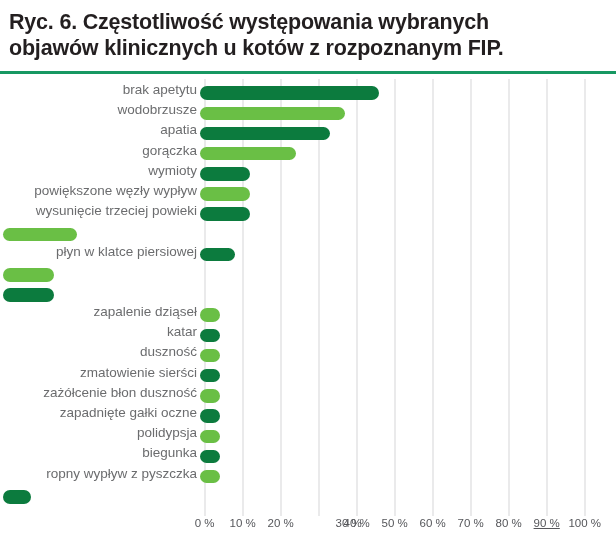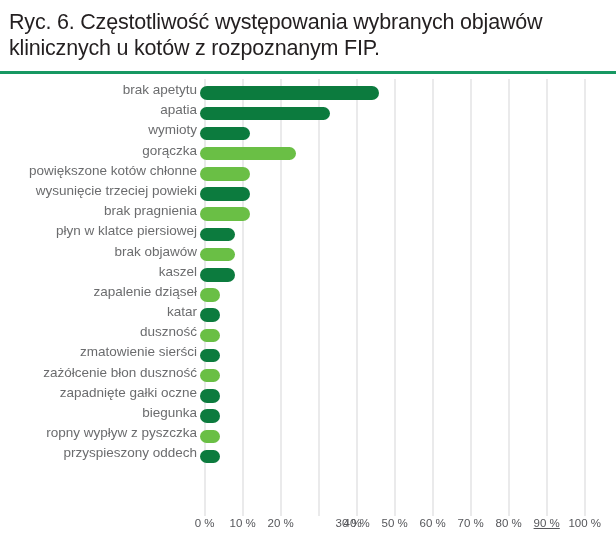--- a/index.html
+++ b/index.html
@@ -5,21 +5,21 @@
   :root{
     --title:#231f20; --divider:#179862; --bar-dark:#0c7b3e; --bar-light:#6abf45;
     --grid:#d6d6d7; --label:#6b6c6e; --tick:#55565a; --bg:#ffffff;
   }
   *{box-sizing:border-box; margin:0; padding:0;}
   html,body{width:616px; height:546px; background:var(--bg); overflow:hidden;
     font-family:"Liberation Sans","DejaVu Sans",sans-serif;}
   .figure{position:relative; width:616px; height:546px; background:var(--bg);}
   .figure-title{
     margin:9px 10px 0 9px; max-width:550px;
-    font-size:21.5px; line-height:26px; font-weight:normal; letter-spacing:-0.2px;
+    font-size:21.5px; line-height:26px; font-weight:bold; letter-spacing:-0.2px;
     color:var(--title);
   }
   .title-divider{height:3px; background:var(--divider); margin-top:10px; width:616px;}
   .chart{position:relative; width:616px; height:471px;}
   .plot-bg{position:absolute; left:204.7px; width:380px; top:5px; bottom:29px;}
   .gridline{position:absolute; top:0; bottom:0; width:1px; background:var(--grid);
     transform:translateX(-0.5px);}
   .rows{position:absolute; top:9px; left:0; right:0;}
   .row{display:flex; align-items:flex-start; height:20.2px;}
   .row-label{width:197px; text-align:right; white-space:nowrap;
@@ -55,69 +55,72 @@
         <div class="gridline" style="left: 100%;"></div>
       </div>
     <div class="rows" id="chart-rows">
         <div class="row">
           <div class="row-label">brak apetytu</div>
           <div class="track">
             <div class="bar dark" style="width: calc(46% + 5px);"></div>
           </div>
         </div>
         <div class="row">
+          <div class="row-label">wodobrzusze</div>
+          <div class="track">
+            <div class="bar light" style="width: calc(37% + 5px);"></div>
+          </div>
+        </div>
+        <div class="row">
           <div class="row-label">apatia</div>
           <div class="track">
             <div class="bar dark" style="width: calc(33% + 5px);"></div>
+          </div>
+        </div>
+        <div class="row">
+          <div class="row-label">gorączka</div>
+          <div class="track">
+            <div class="bar light" style="width: calc(24% + 5px);"></div>
           </div>
         </div>
         <div class="row">
           <div class="row-label">wymioty</div>
           <div class="track">
             <div class="bar dark" style="width: calc(12% + 5px);"></div>
           </div>
         </div>
         <div class="row">
-          <div class="row-label">gorączka</div>
-          <div class="track">
-            <div class="bar light" style="width: calc(24% + 5px);"></div>
-          </div>
-        </div>
-        <div class="row">
-          <div class="row-label">powiększone kotów chłonne</div>
+          <div class="row-label">powiększone węzły wypływ</div>
           <div class="track">
             <div class="bar light" style="width: calc(12% + 5px);"></div>
           </div>
         </div>
         <div class="row">
           <div class="row-label">wysunięcie trzeciej powieki</div>
           <div class="track">
             <div class="bar dark" style="width: calc(12% + 5px);"></div>
           </div>
         </div>
         <div class="row">
-          <div class="row-label">brak pragnienia</div>
           <div class="track">
             <div class="bar light" style="width: calc(12% + 5px);"></div>
           </div>
         </div>
         <div class="row">
           <div class="row-label">płyn w klatce piersiowej</div>
           <div class="track">
             <div class="bar dark" style="width: calc(8% + 5px);"></div>
           </div>
         </div>
         <div class="row">
-          <div class="row-label">brak objawów</div>
           <div class="track">
             <div class="bar light" style="width: calc(8% + 5px);"></div>
           </div>
         </div>
         <div class="row">
-          <div class="row-label">kaszel</div>
           <div class="track">
             <div class="bar dark" style="width: calc(8% + 5px);"></div>
           </div>
         </div>
         <div class="row">
           <div class="row-label">zapalenie dziąseł</div>
           <div class="track">
             <div class="bar light" style="width: calc(4% + 5px);"></div>
           </div>
         </div>
@@ -145,33 +148,38 @@
             <div class="bar light" style="width: calc(4% + 5px);"></div>
           </div>
         </div>
         <div class="row">
           <div class="row-label">zapadnięte gałki oczne</div>
           <div class="track">
             <div class="bar dark" style="width: calc(4% + 5px);"></div>
           </div>
         </div>
         <div class="row">
+          <div class="row-label">polidypsja</div>
+          <div class="track">
+            <div class="bar light" style="width: calc(4% + 5px);"></div>
+          </div>
+        </div>
+        <div class="row">
           <div class="row-label">biegunka</div>
           <div class="track">
             <div class="bar dark" style="width: calc(4% + 5px);"></div>
           </div>
         </div>
         <div class="row">
           <div class="row-label">ropny wypływ z pyszczka</div>
           <div class="track">
             <div class="bar light" style="width: calc(4% + 5px);"></div>
           </div>
         </div>
         <div class="row">
-          <div class="row-label">przyspieszony oddech</div>
           <div class="track">
             <div class="bar dark" style="width: calc(4% + 5px);"></div>
           </div>
         </div>
       </div>
     <div class="x-axis" id="x-axis">
         <span class="x-tick" style="left: 0%;">0 %</span>
         <span class="x-tick" style="left: 10%;">10 %</span>
         <span class="x-tick" style="left: 20%;">20 %</span>
         <span class="x-tick" style="left: 30%; margin-left: 30px;">30 %</span>

